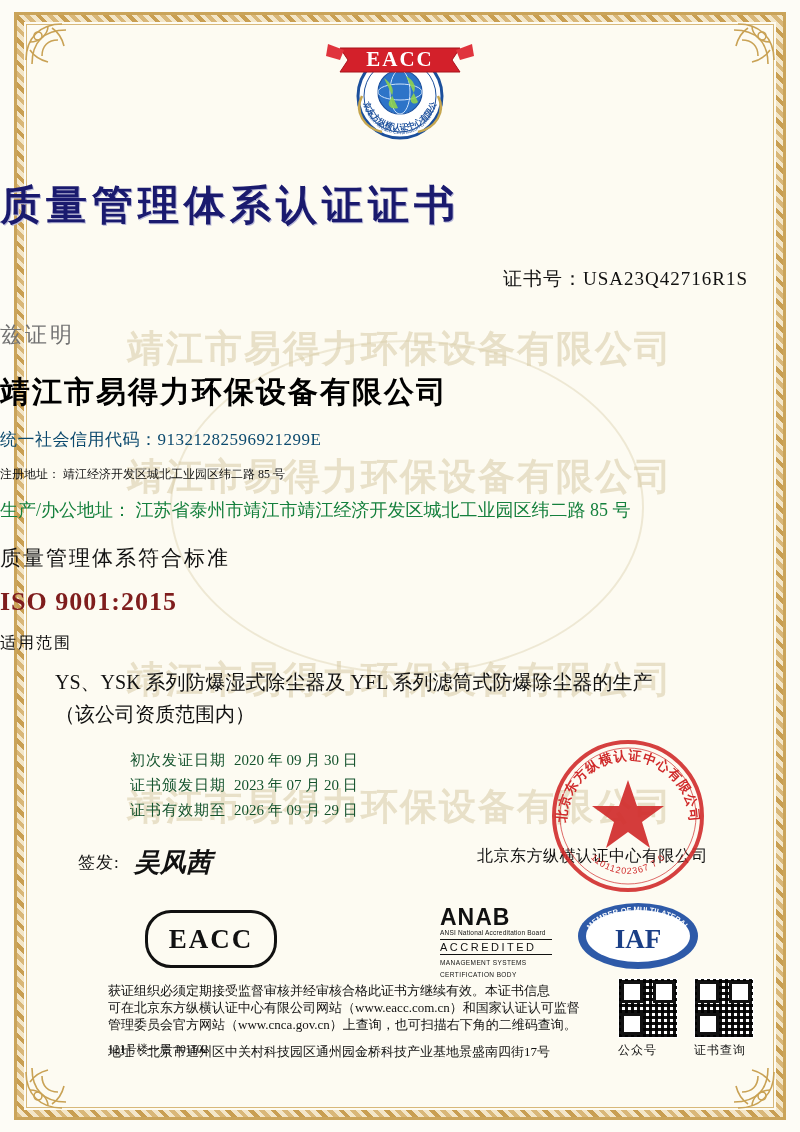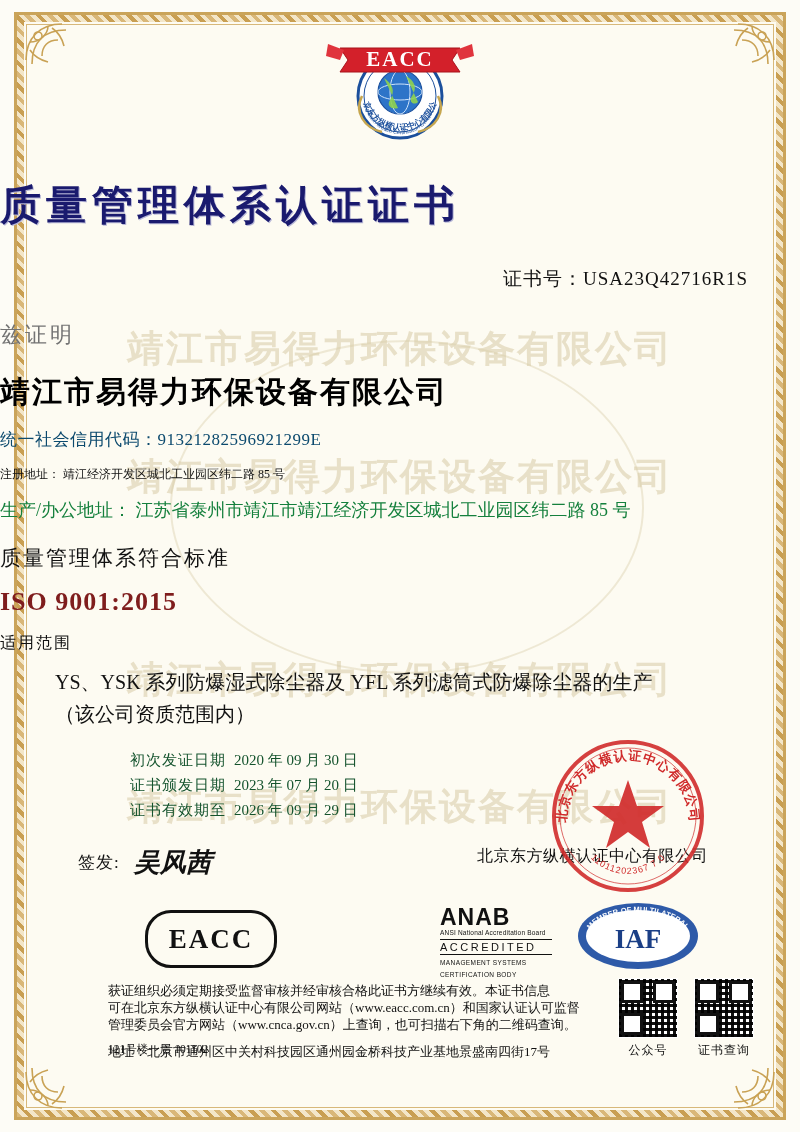--- a/index.html
+++ b/index.html
@@ -333,21 +333,21 @@
   .footer .ln { white-space: nowrap; }
   .footer .last { margin-top: 10px; }
 
   .qr-wrap {
     position: absolute;
     right: 46px;
     top: 978px;
     display: flex;
     gap: 16px;
   }
-  .qr-block { text-align: center; }
+  .qr-block { }
   .qr {
     width: 58px; height: 58px;
     background-image:
       repeating-linear-gradient(0deg,#111 0 3px,transparent 3px 6px),
       repeating-linear-gradient(90deg,#111 0 3px,transparent 3px 6px);
     background-color: #fff;
     background-blend-mode: multiply;
     border: 1px solid #fff;
     position: relative;
     overflow: hidden;

